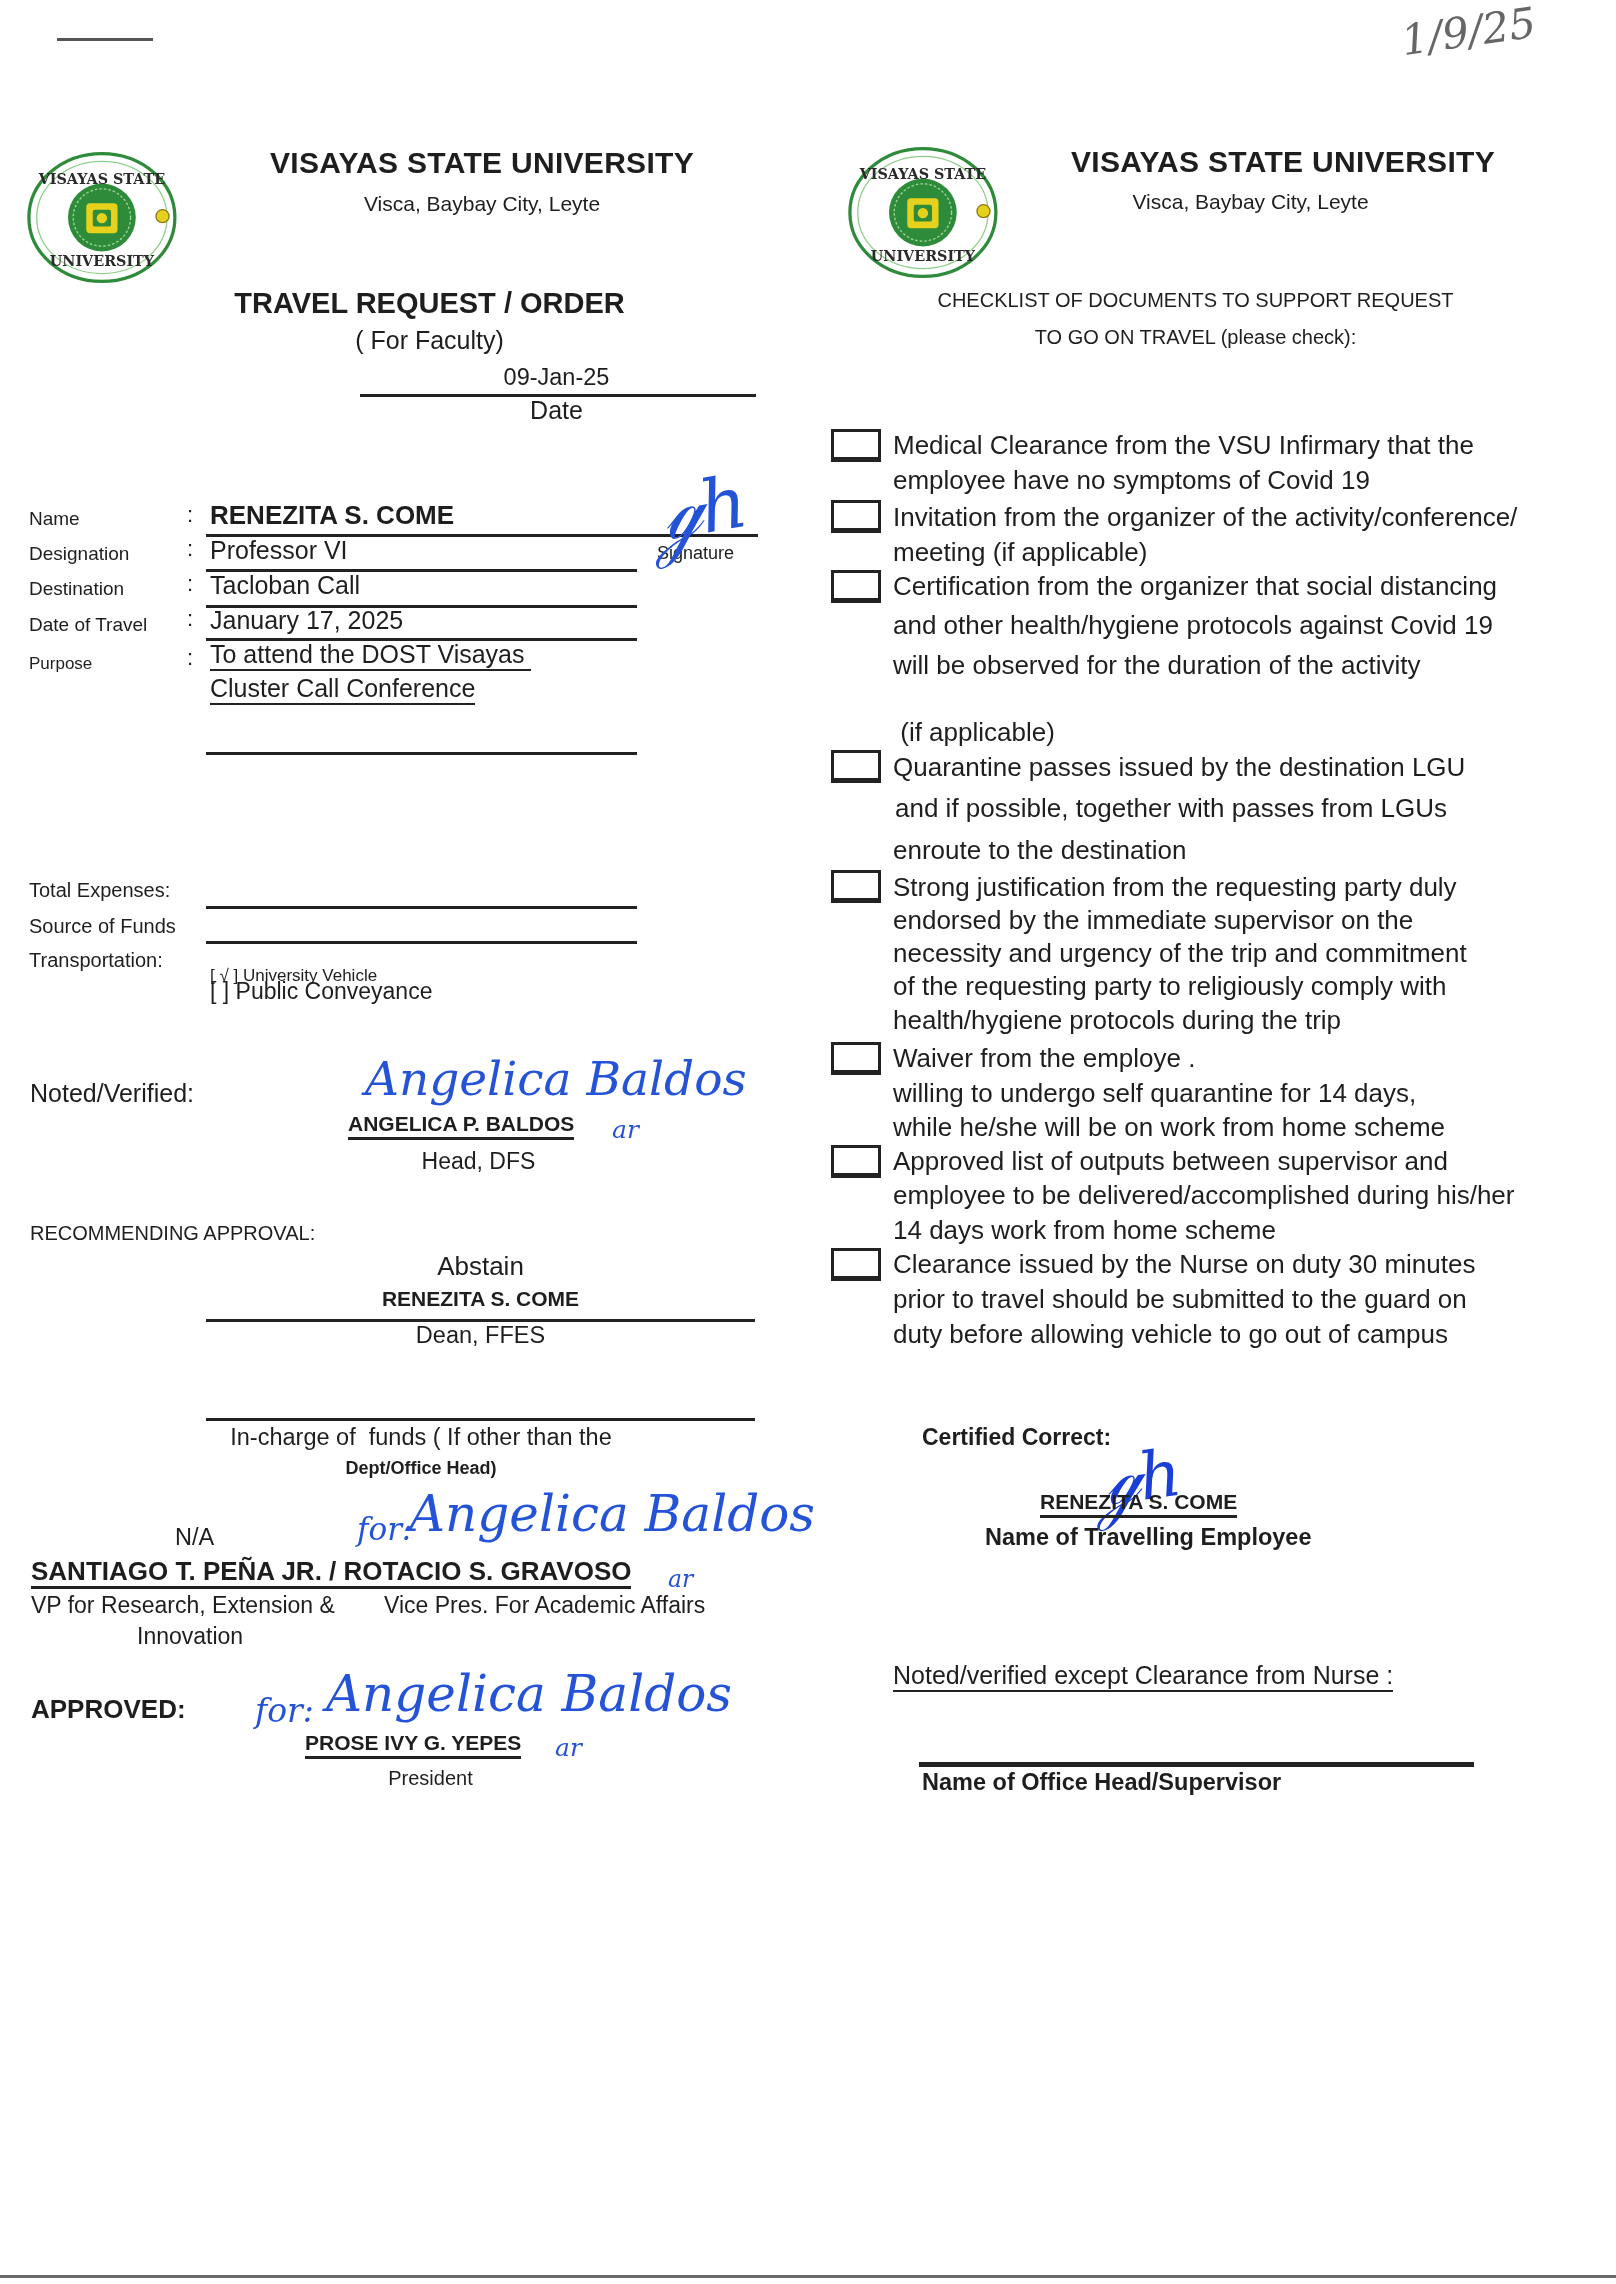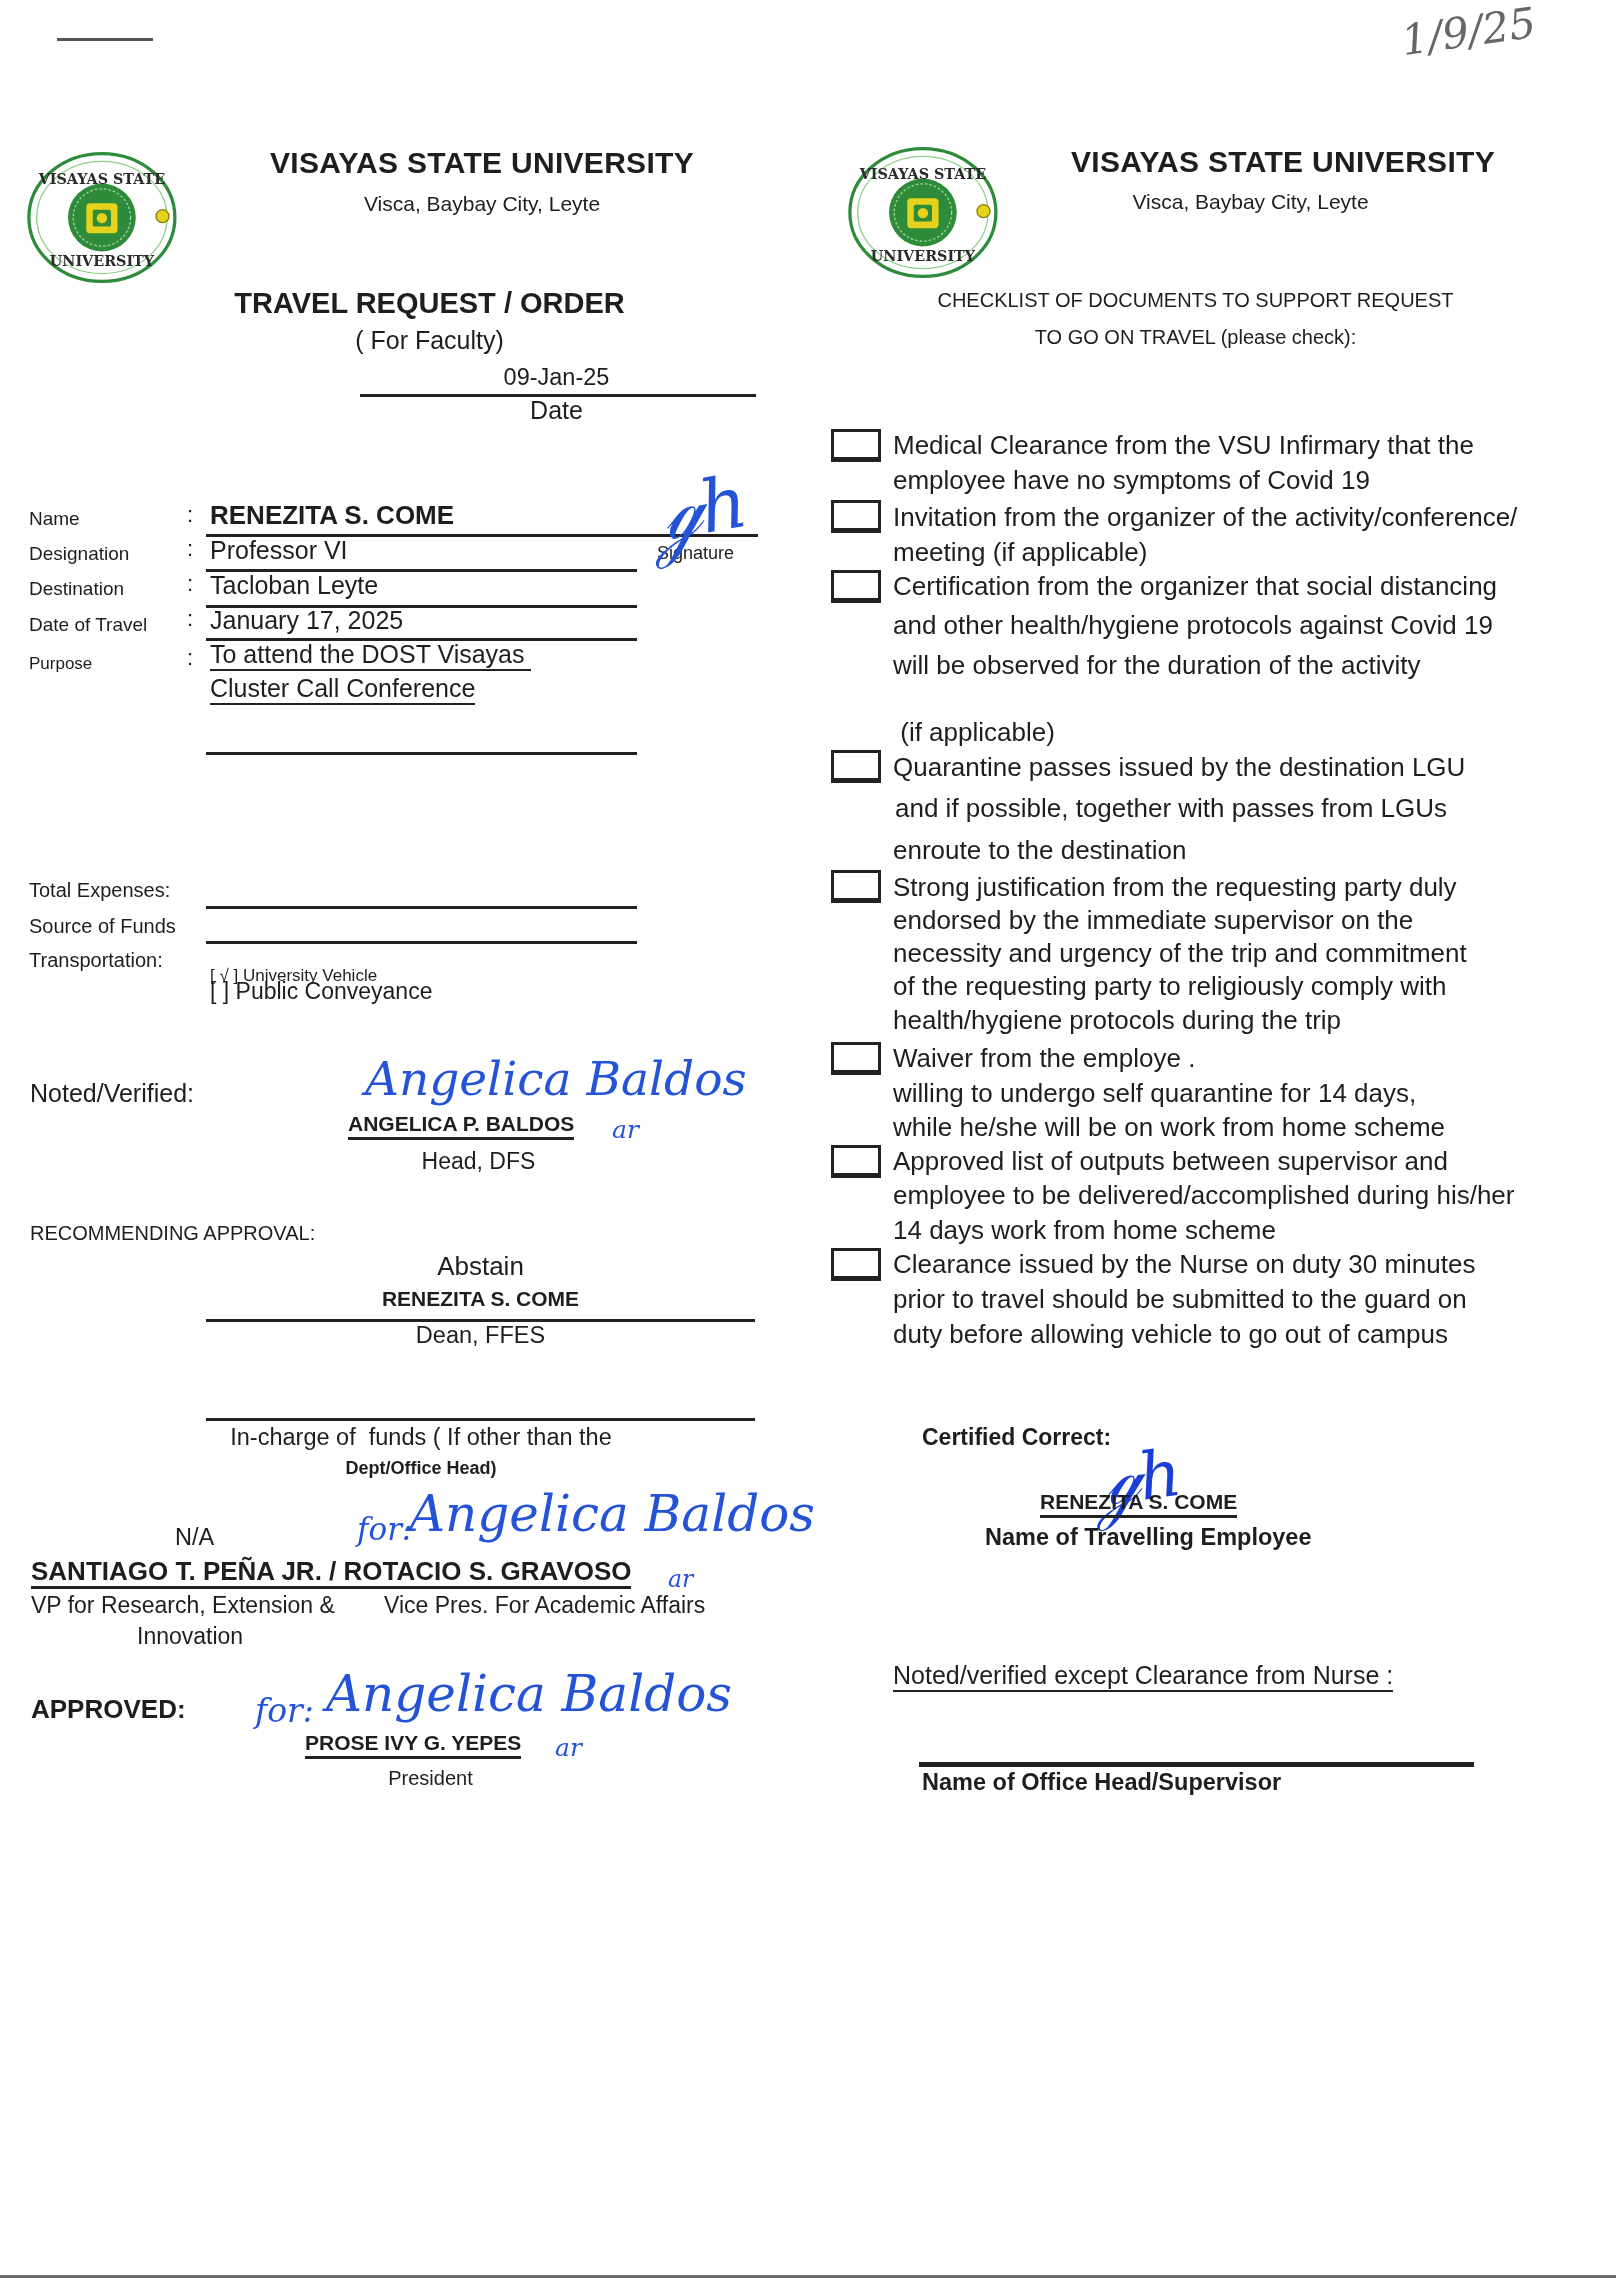--- a/index.html
+++ b/index.html
@@ -80,21 +80,21 @@
   <div class="abs small" style="left:657px; top:543px;">Signature</div>
   <div class="sig" style="left:658px; top:456px; font-size:72px; transform:rotate(-10deg);">ℊℎ</div>
 
   <div class="abs f-label" style="left:29px; top:543px;">Designation</div>
   <div class="abs f-colon" style="left:187px; top:536px;">:</div>
   <div class="abs f-value" style="left:210px; top:536px;">Professor VI</div>
   <div class="rule" style="left:206px; top:569px; width:431px;"></div>
 
   <div class="abs f-label" style="left:29px; top:578px;">Destination</div>
   <div class="abs f-colon" style="left:187px; top:571px;">:</div>
-  <div class="abs f-value" style="left:210px; top:571px;">Tacloban Leyte</div>
+  <div class="abs f-value" style="left:210px; top:571px;">Tacloban Call</div>
   <div class="rule" style="left:206px; top:605px; width:431px;"></div>
 
   <div class="abs f-label" style="left:29px; top:614px;">Date of Travel</div>
   <div class="abs f-colon" style="left:187px; top:606px;">:</div>
   <div class="abs f-value" style="left:210px; top:606px;">January 17, 2025</div>
   <div class="rule" style="left:206px; top:638px; width:431px;"></div>
 
   <div class="abs f-label" style="left:29px; top:654px; font-size:17px;">Purpose</div>
   <div class="abs f-colon" style="left:187px; top:645px;">:</div>
   <div class="abs f-value" style="left:210px; top:640px; border-bottom:2.6px solid #222; white-space:pre;">To attend the DOST Visayas </div>

